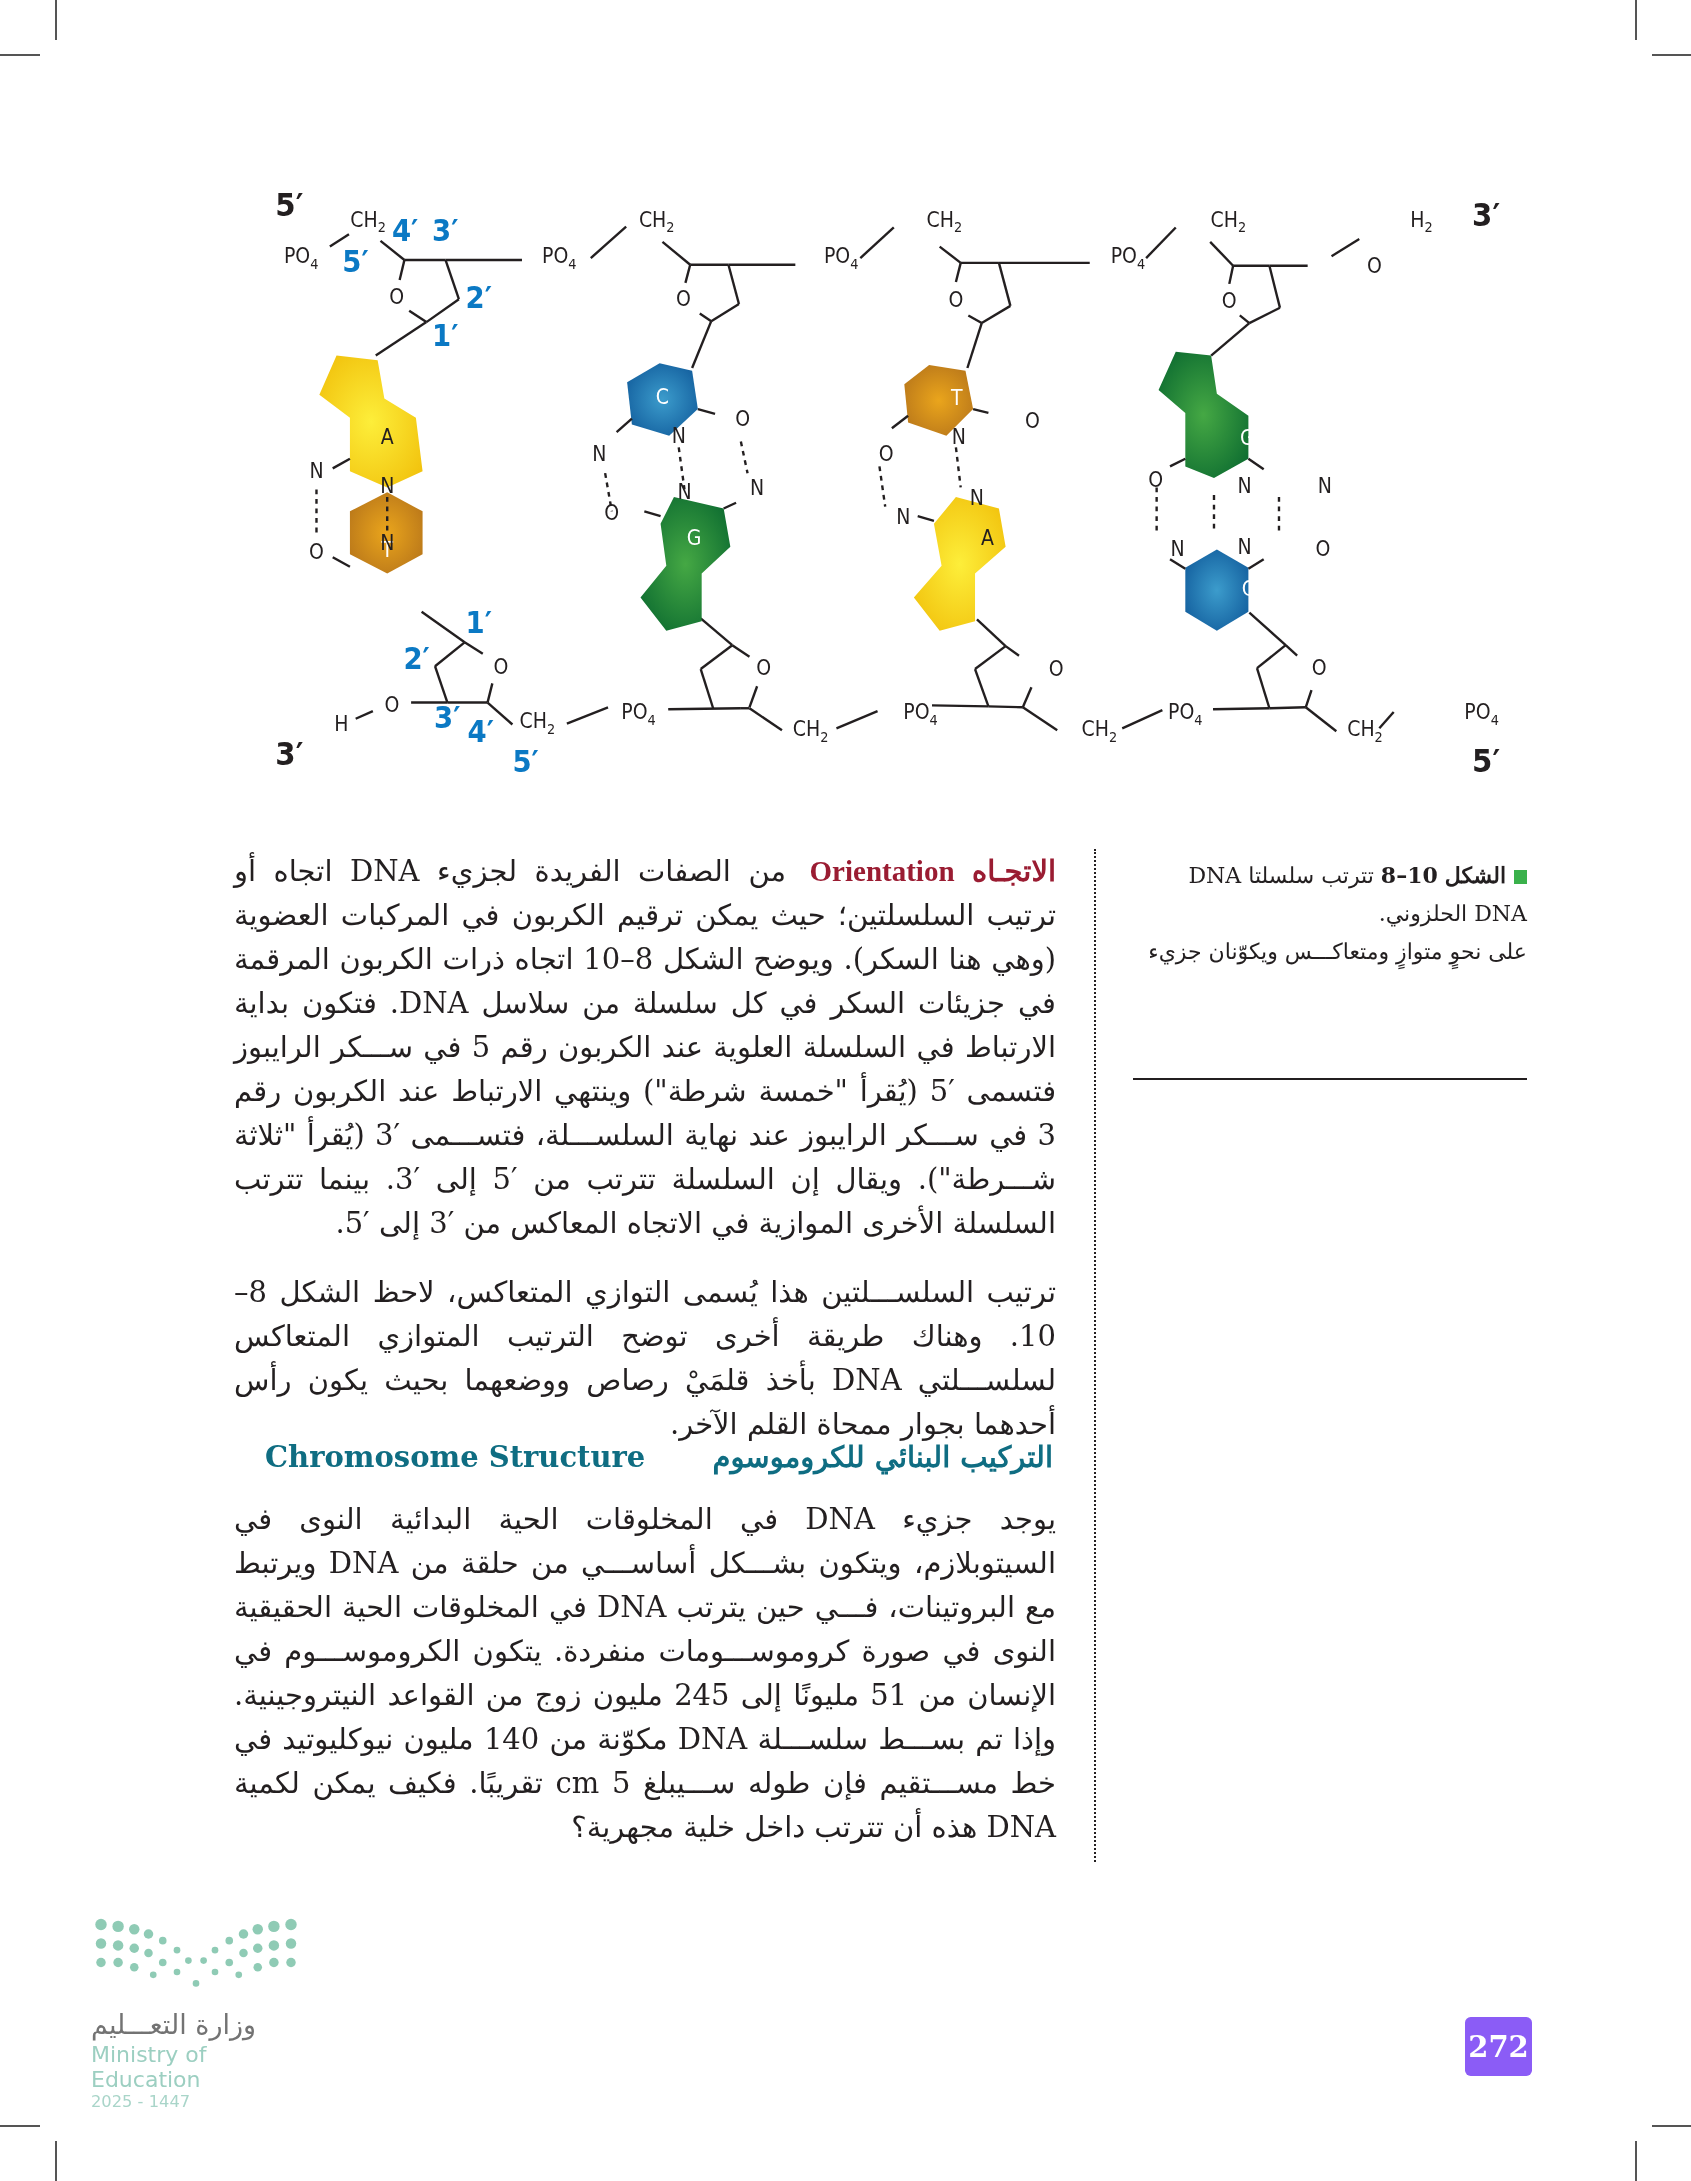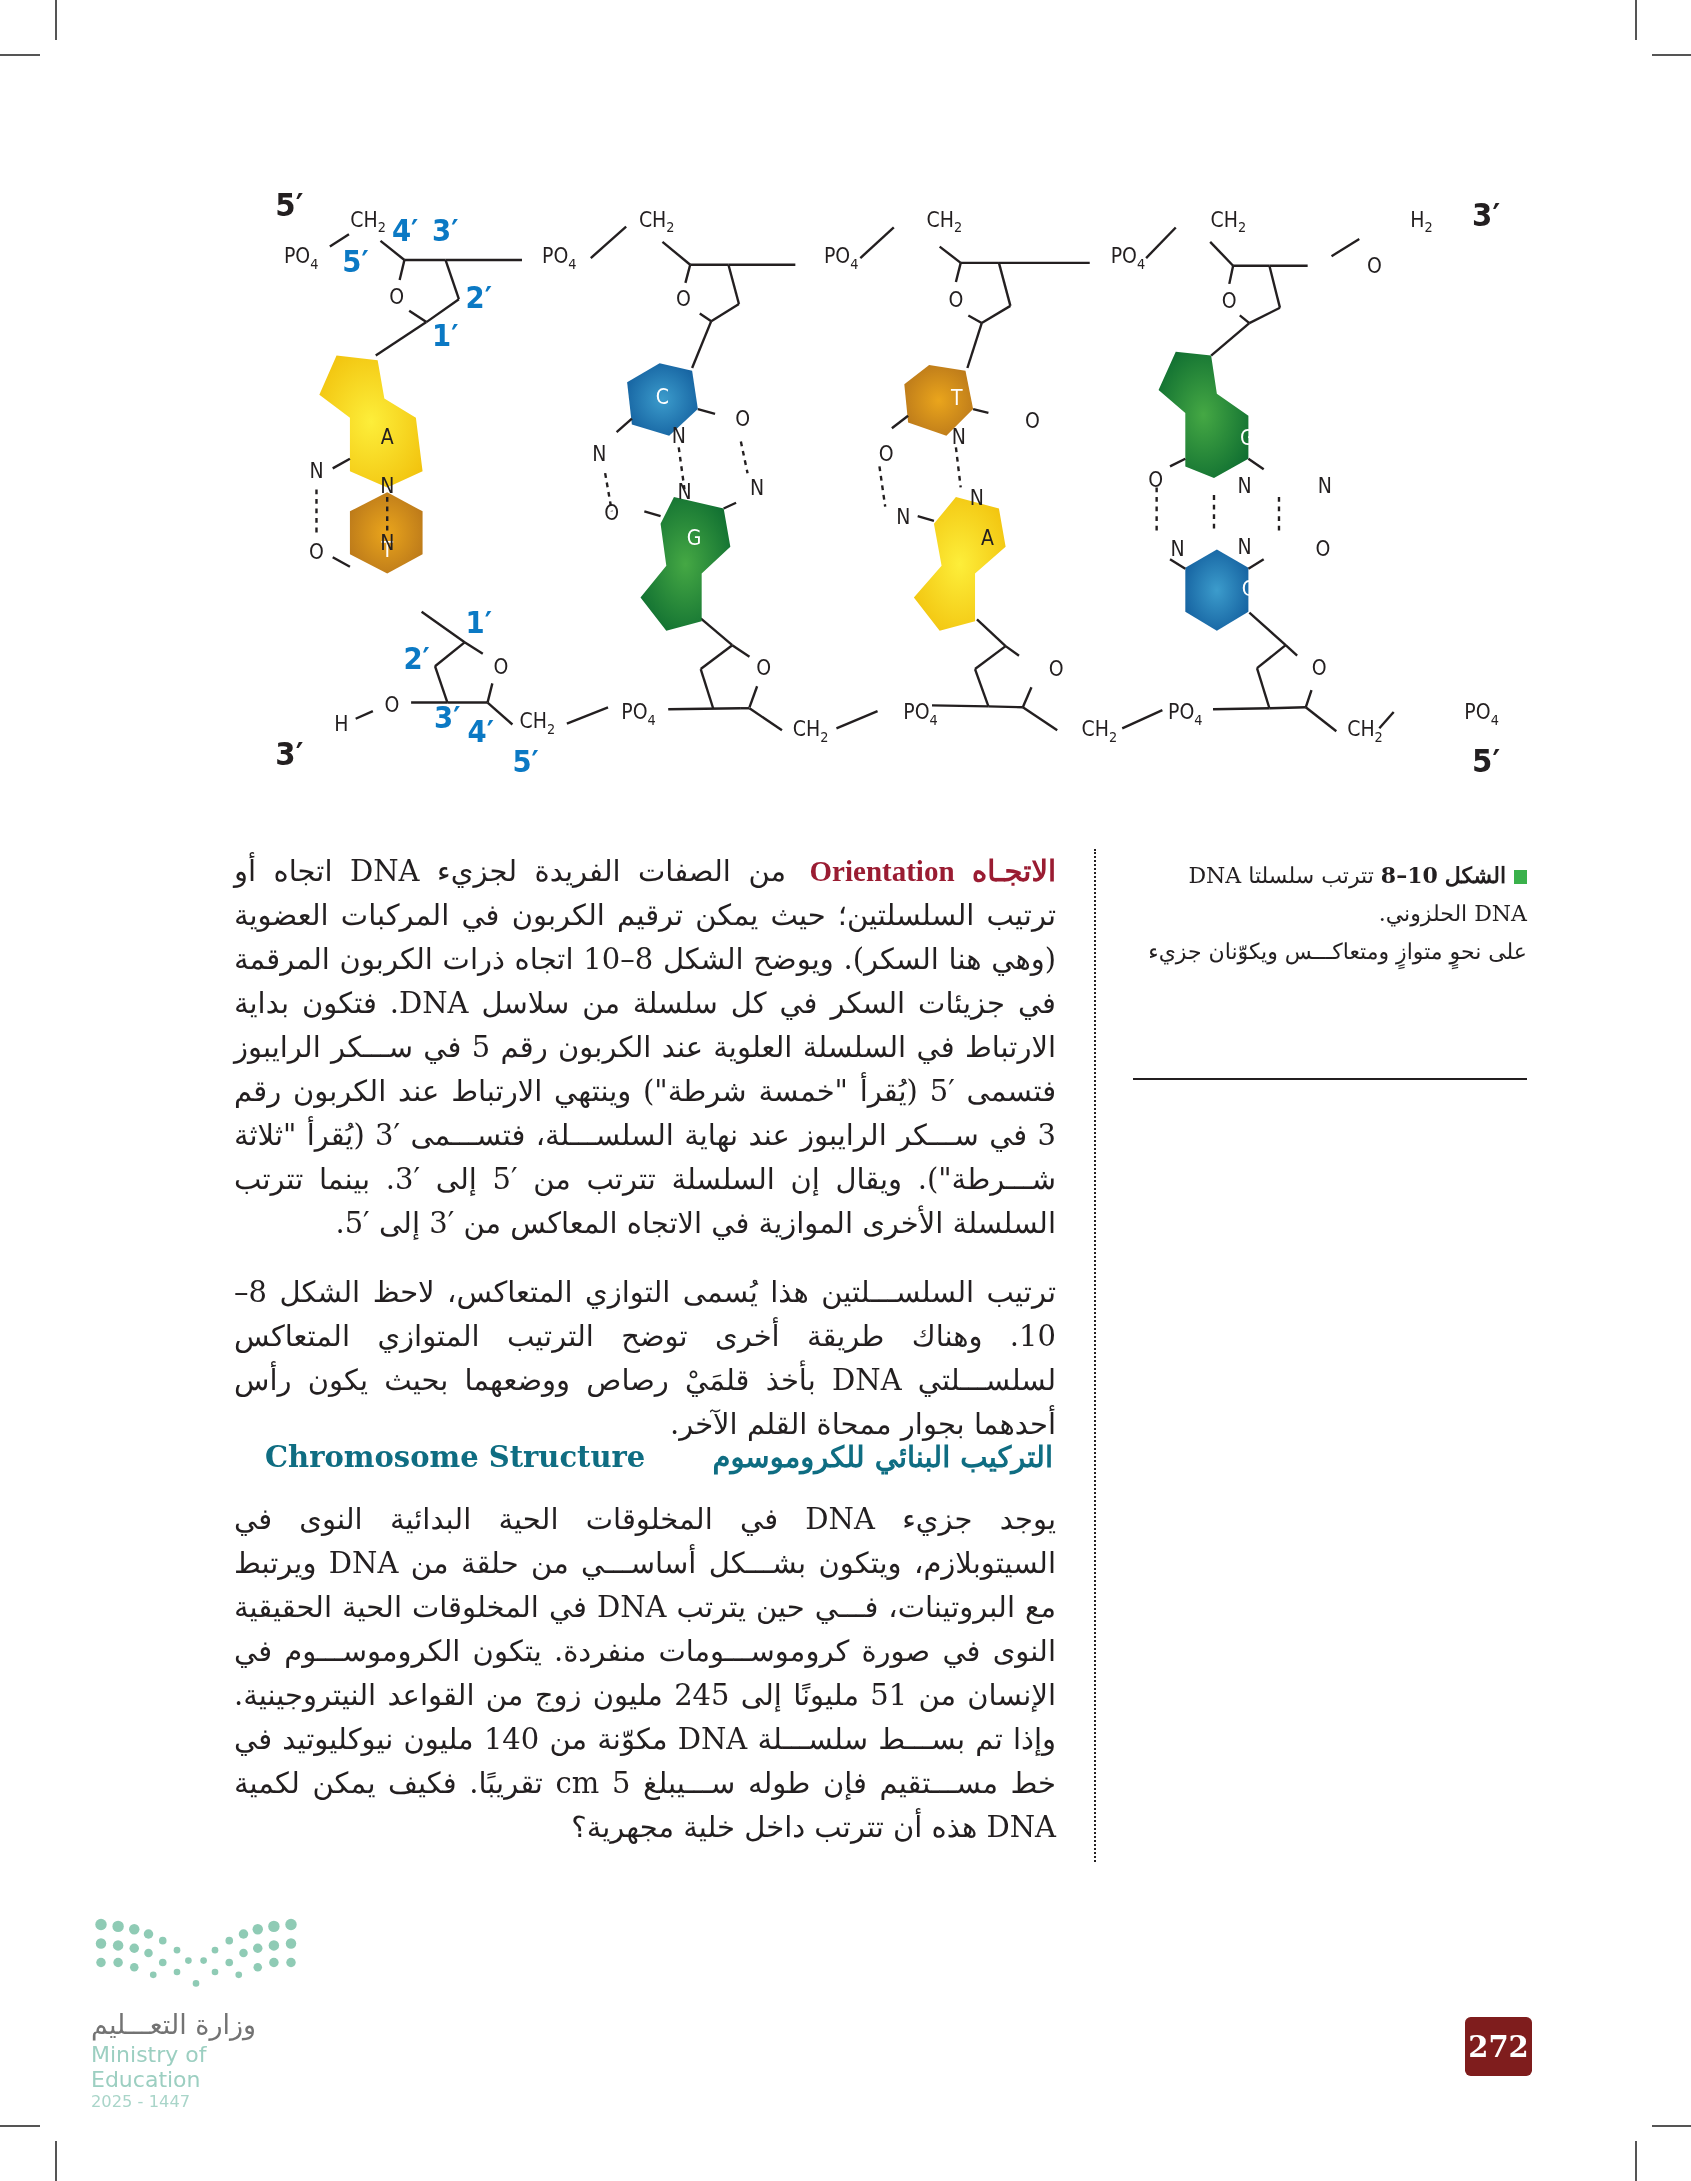--- a/index.html
+++ b/index.html
@@ -12,21 +12,21 @@
   .p { margin:0 0 0 0; text-align-last:right; }
   .h-orient { color:#9a1c32; font-weight:bold; }
   .sec-title { position:absolute; left:248px; width:822px; top:1440px; direction:rtl; text-align:center; color:#0f6d82; font-weight:bold; font-size:29px; font-family:"DejaVu Serif", serif; }
   .sec-title .en { margin-right:57px; }
   .vdots { position:absolute; left:1094px; top:849px; height:1013px; border-left:2.9px dotted #231f20; }
   .side { position:absolute; left:1133px; width:394px; top:856px; direction:rtl; text-align:right; font-family:"DejaVu Serif", serif; font-size:22px; line-height:38px; }
   .sq { display:inline-block; width:13.4px; height:13.4px; background:#3ab14b; margin-left:7.6px; vertical-align:middle; }
   .side .bold { font-weight:bold; }
   .side .explain { color:#0f6d82; font-weight:bold; }
   .side-rule { position:absolute; left:1133px; width:394px; top:1078px; border-top:2.9px solid #231f20; }
-  .page-badge { position:absolute; left:1465px; top:2017px; width:67px; height:59px; background:#7f1d1d; border-radius:5.7px; color:#fff; font-family:"DejaVu Serif", serif; font-weight:bold; font-size:29px; display:flex; align-items:center; justify-content:center; }
+  .page-badge { position:absolute; left:1465px; top:2017px; width:67px; height:59px; background:#8b5cf6; border-radius:5.7px; color:#fff; font-family:"DejaVu Serif", serif; font-weight:bold; font-size:29px; display:flex; align-items:center; justify-content:center; }
   .logo { position:absolute; left:91px; top:1915px; width:210px; }
   .logo-ar { font-family:"DejaVu Sans", sans-serif; color:#737373; font-size:27px; direction:rtl; text-align:left; margin-top:14px; }
   .logo-en { font-family:"DejaVu Sans", sans-serif; color:#9ccfc1; font-size:22px; margin-top:1.9px; }
   .logo-yr { font-family:"DejaVu Sans", sans-serif; color:#a9d5c9; font-size:16.3px; }
 </style>
 </head>
 <body>
 
 <div class="crop" style="left:55px;top:0;width:1.9px;height:40px;"></div>
 <div class="crop" style="left:0;top:54px;width:40px;height:1.9px;"></div>

